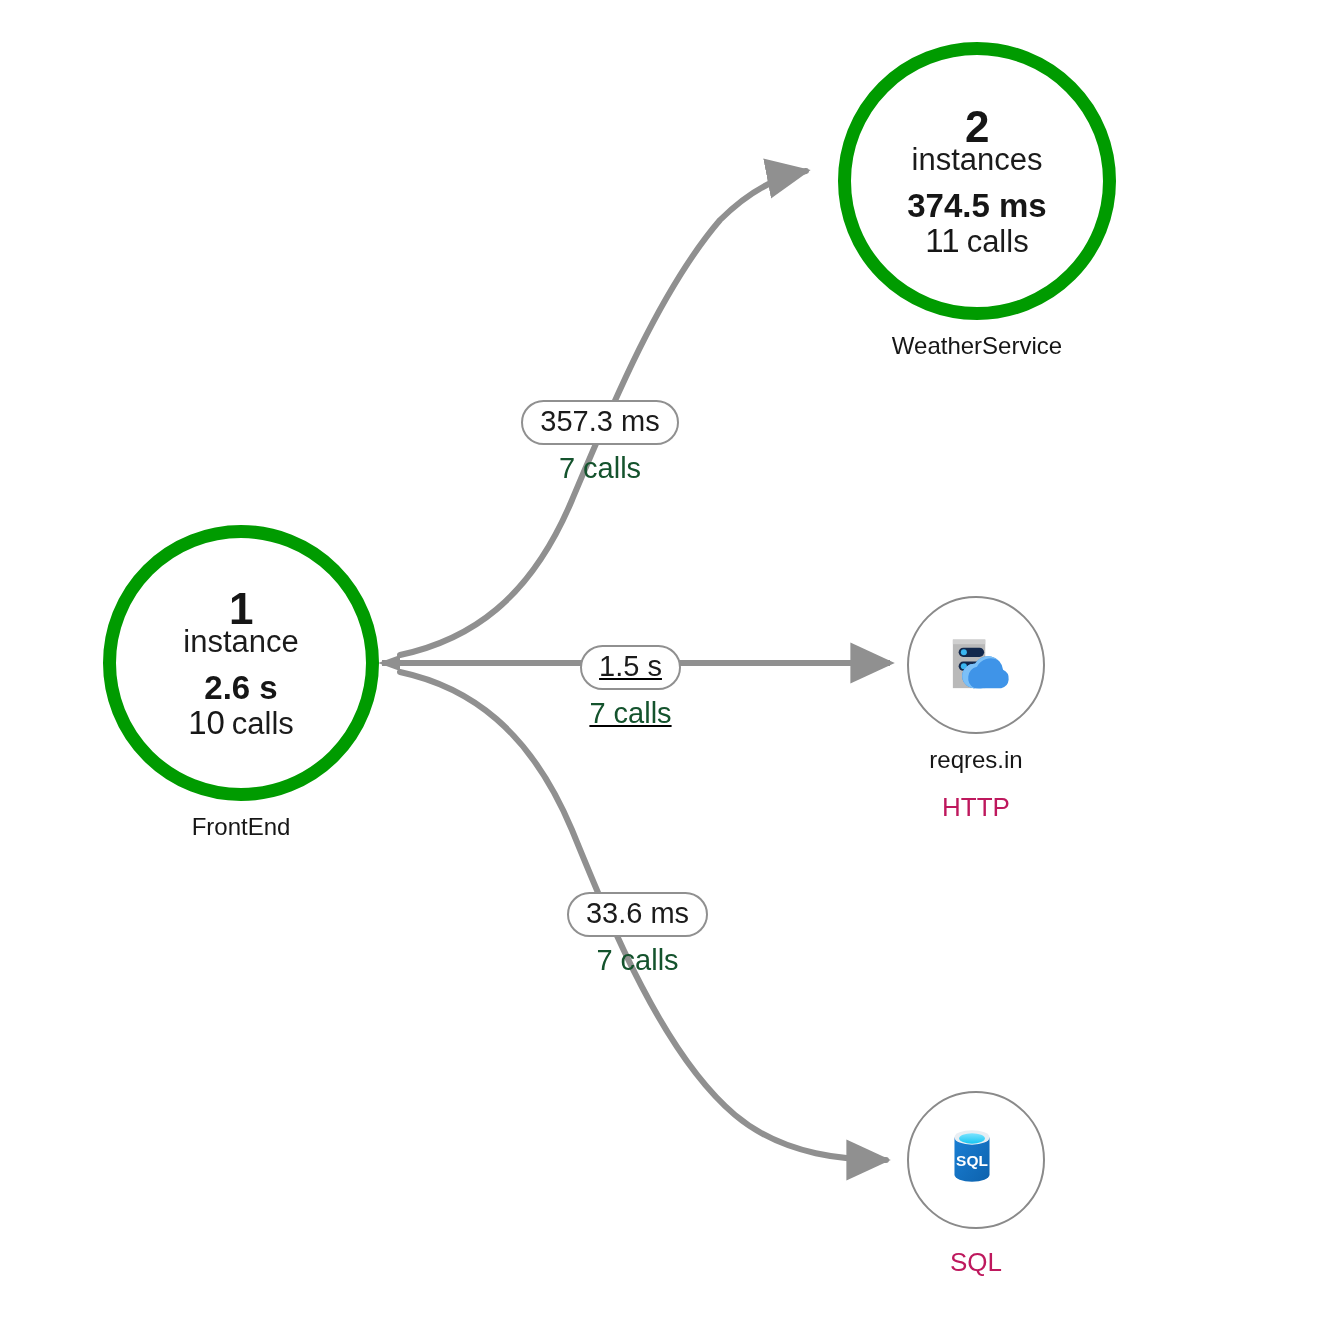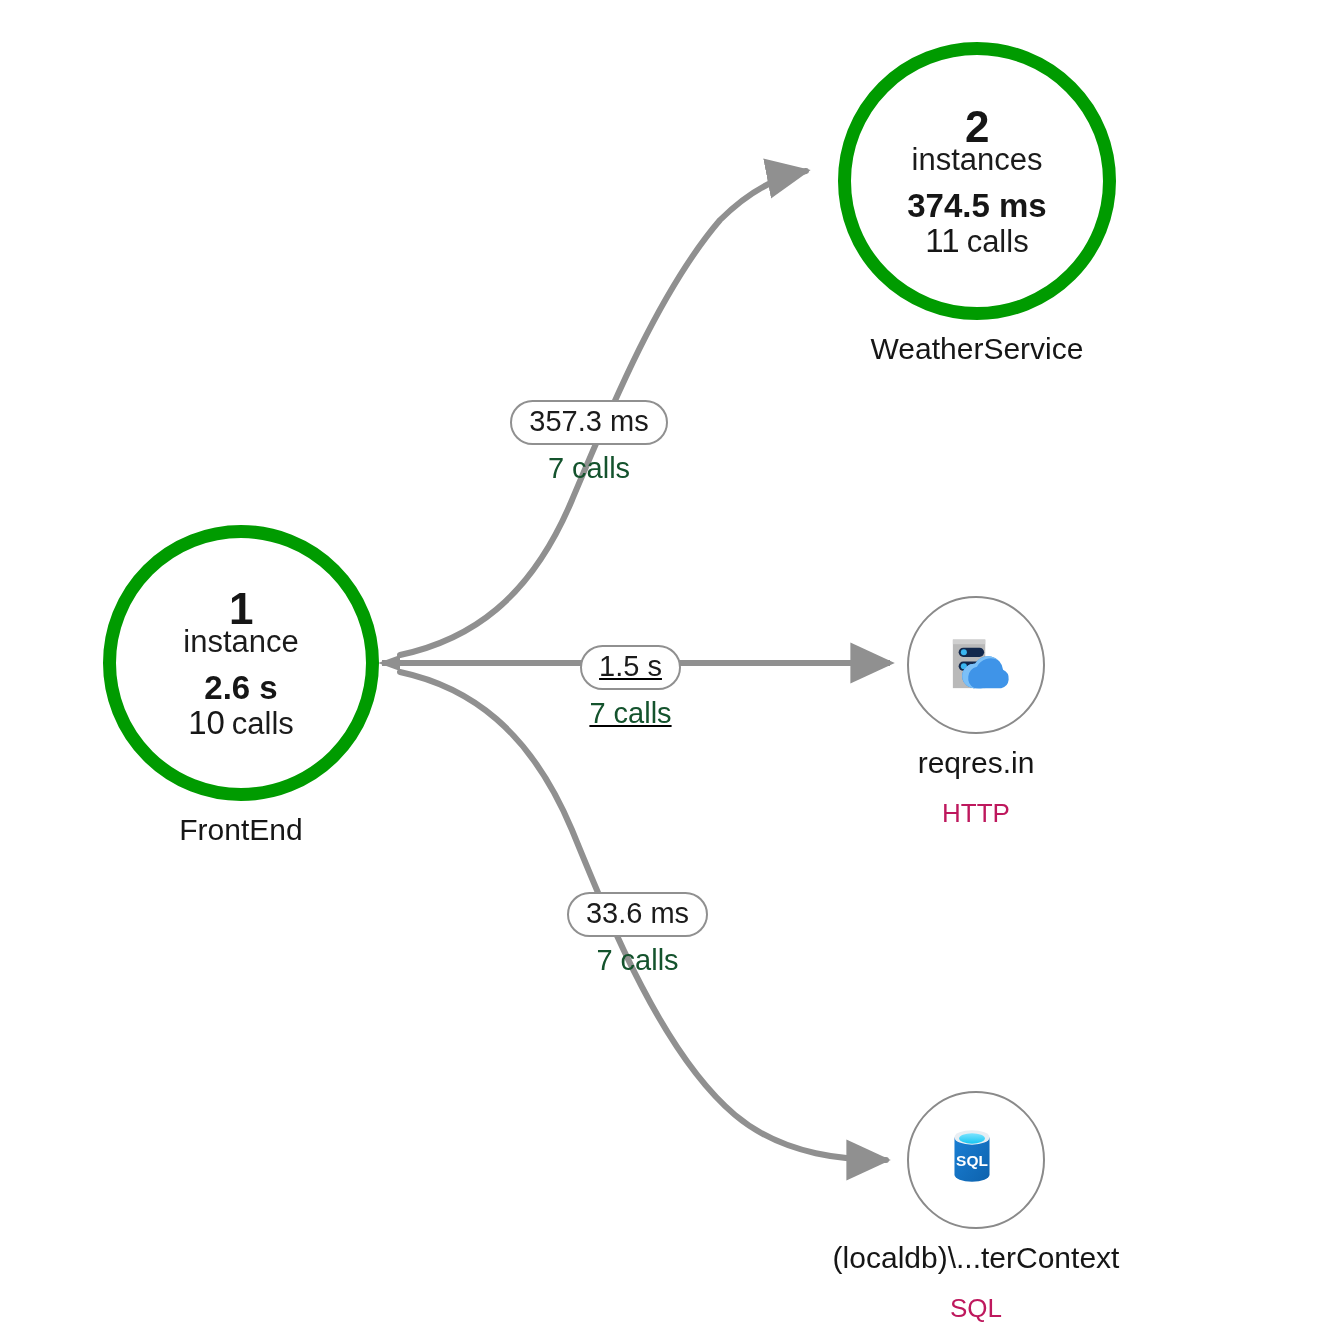--- a/index.html
+++ b/index.html
@@ -82,21 +82,21 @@
     background: #ffffff;
     border: 2px solid #8a8a8a;
     box-sizing: border-box;
     display: flex;
     align-items: center;
     justify-content: center;
   }
 
   
   .node-label {
-    font-size: 30px;
+    font-size: 24px;
     color: #161616;
     margin-top: 12px;
     white-space: nowrap;
     text-align: center;
   }
   .node-sublabel {
     font-size: 26px;
     color: #be185d;
     margin-top: 18px;
     text-align: center;
@@ -227,25 +227,24 @@
           <path d="M15 14 h34 v36 a17 7 0 0 1 -34 0 Z" fill="url(#sqlBody)"></path>
 
           <ellipse cx="32" cy="14" rx="17" ry="7" fill="#e8eef3"></ellipse>
 
           <ellipse cx="32" cy="15" rx="12.5" ry="5" fill="url(#sqlTop)"></ellipse>
 
           <text x="32" y="42" text-anchor="middle" font-family="'Liberation Sans', sans-serif" font-size="15" font-weight="bold" fill="#ffffff">SQL</text>
         </svg>
       </span>
     </div>
-    <div class="node-label">(localdb)\...terContext</div>
     <div class="node-sublabel">SQL</div>
   </div>
 
-  <div class="edge-label" style="left:504px; top:400px; width:170px;">
+  <div class="edge-label" style="left:515px; top:400px; width:170px;">
     <div class="edge-pill">357.3 ms</div>
     <div class="edge-calls">7 calls</div>
   </div>
 
   <div class="edge-label" style="left:578px; top:645px; width:105px;text-decoration:underline;">
     <div class="edge-pill">1.5 s</div>
     <div class="edge-calls">7 calls</div>
   </div>
 
   <div class="edge-label" style="left:560px; top:892px; width:155px;">

